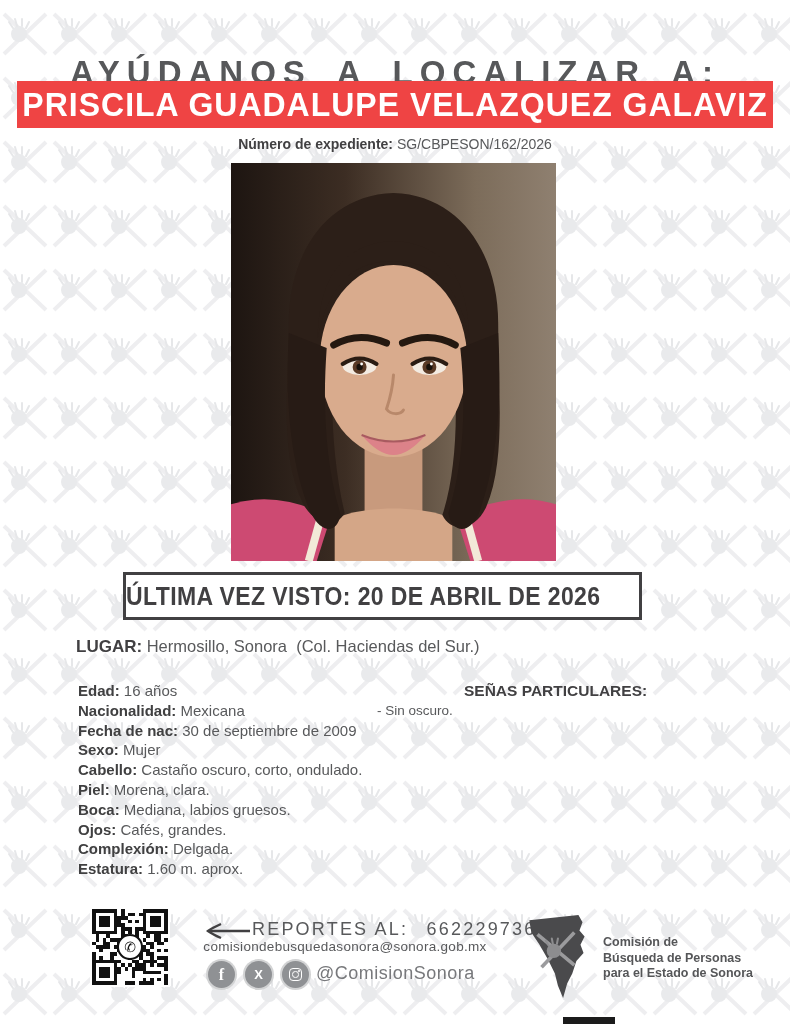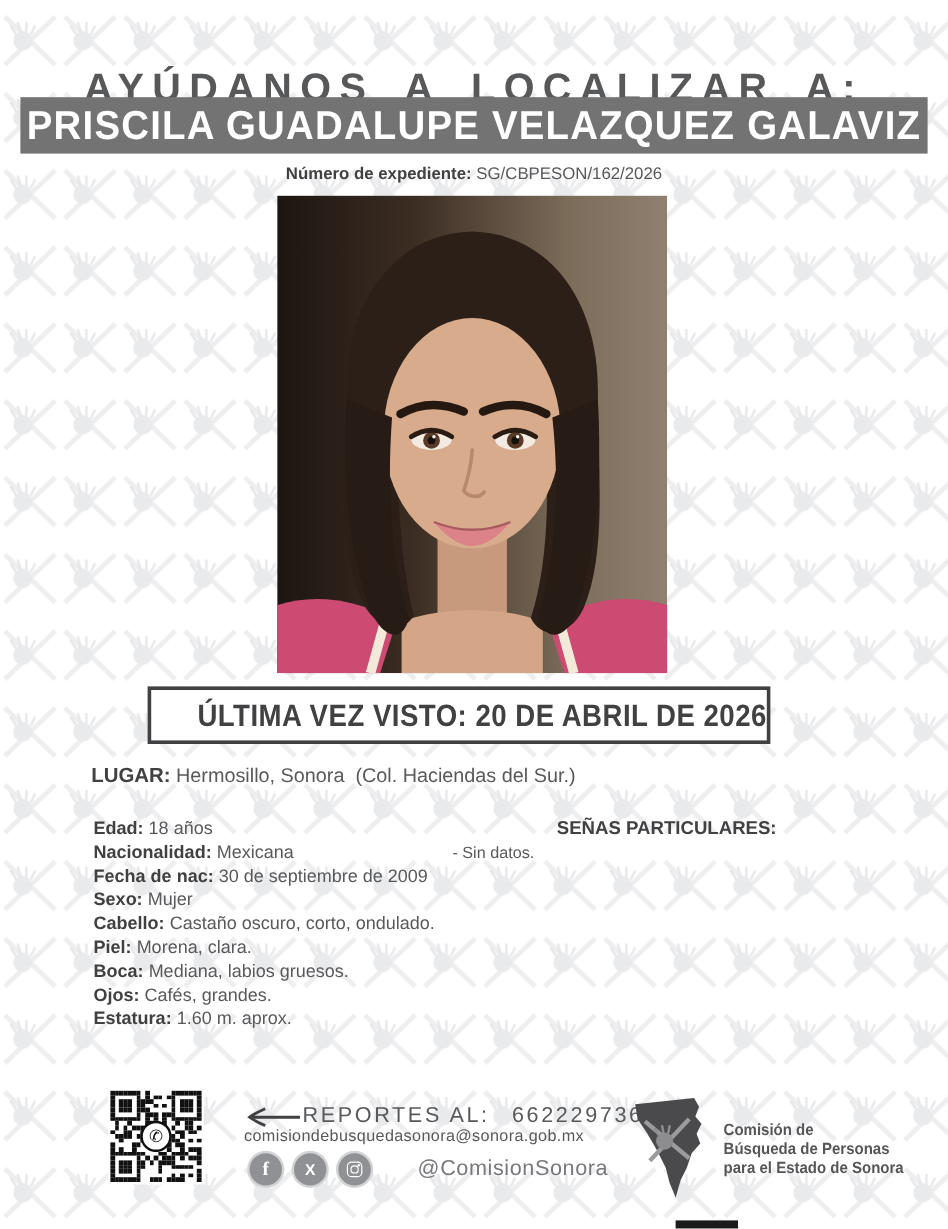--- a/index.html
+++ b/index.html
@@ -12,40 +12,40 @@
   .watermark { position:absolute; inset:0; z-index:0; pointer-events:none; }
   .layer { position:absolute; z-index:1; }
 
   
   .title {
     left:0; right:0; top:38px; text-align:center;
     font-size:33px; font-weight:800; color:#57585a;
     letter-spacing:7px; word-spacing:10px; white-space:nowrap;margin-top:16px;
   }
   .name-band {
-    left:17px; right:17px; top:81px; height:47px; background:#737373;
+    left:17px; right:17px; top:81px; height:47px; background:#ef4444;
     display:flex; align-items:center; justify-content:center;
   }
   .name-band span {
     color:#ffffff; font-weight:800; font-size:32px; letter-spacing:1px;
     white-space:nowrap; transform:scaleY(1.05);
   }
   .case-line { left:0; right:0; top:136px; text-align:center; font-size:14px; }
   .case-line .lbl { font-weight:bold; color:#414042; }
   .case-line .val { color:#58595b; }
 
   
   .photo { left:231px; top:163px; width:325px; height:398px; }
   .photo svg { display:block; }
 
   
   .last-seen {
     left:123px; top:572px; width:519px; height:48px;
     border:3px solid #414042; background:#ffffff;
-    display:flex; align-items:center; justify-content:flex-end;
+    display:flex; align-items:center; justify-content:flex-start;
   }
   .last-seen span {
     font-weight:800; color:#414042; font-size:23px; letter-spacing:0.4px;
     white-space:nowrap; transform:scaleY(1.12);
   }
 
   
   .lugar { left:76px; top:637px; font-size:16.5px; white-space:nowrap; }
   .lugar .lbl { font-weight:bold; color:#414042; font-size:17px; }
   .lugar .val { color:#58595b; white-space:pre; }
@@ -77,21 +77,21 @@
   .s-circle {
     width:27px; height:27px; border-radius:50%; background:#8f9194;
     box-shadow:0 0 0 2px #d2d3d4; margin-right:10px;
     display:flex; align-items:center; justify-content:center; color:#ffffff;
   }
   .s-circle.fb { font-size:16px; font-weight:bold; font-family:"Liberation Serif", serif; }
   .s-circle.xx { font-size:13px; font-weight:bold; }
   .ig-glyph { position:relative; width:13px; height:13px; border:1.6px solid #fff; border-radius:4px; }
   .ig-glyph::after { content:''; position:absolute; inset:2.2px; border:1.6px solid #fff; border-radius:50%; }
   .ig-glyph::before { content:''; position:absolute; top:0.6px; right:0.6px; width:2px; height:2px; background:#fff; border-radius:50%; }
-  .handle { left:316px; top:963px; font-size:18px; color:#77787b; letter-spacing:0.5px;margin-left:32px; }
+  .handle { left:316px; top:963px; font-size:18px; color:#77787b; letter-spacing:0.5px; }
   .org-logo-map { left:521px; top:914px; }
   .org-name { left:603px; top:934px; font-weight:bold; color:#555658; font-size:12.5px; line-height:14.5px; white-space:nowrap; transform:scaleY(1.08); transform-origin:top left; }
   .corner-mark { left:563px; top:1017px; width:52px; height:7px; background:#1b1b1b; }
 </style>
 </head>
 <body>
 
 <div class="poster">
 
   <svg class="watermark" width="790" height="1024">
@@ -171,21 +171,21 @@
     <span>ÚLTIMA VEZ VISTO: 20 DE ABRIL DE 2026</span>
   </div>
 
   <div class="layer lugar">
     <span class="lbl">LUGAR:</span><span class="val"> Hermosillo, Sonora  (Col. Haciendas del Sur.)</span>
   </div>
 
   <div class="layer details">
 
       <div class="detail-row">
-        <span class="dl">Edad:</span><span class="dv"> 18 años</span>
+        <span class="dl">Edad:</span><span class="dv"> 16 años</span>
       </div>
 
       <div class="detail-row">
         <span class="dl">Nacionalidad:</span><span class="dv"> Mexicana</span>
       </div>
 
       <div class="detail-row">
         <span class="dl">Fecha de nac:</span><span class="dv"> 30 de septiembre de 2009</span>
       </div>
 
@@ -202,29 +202,32 @@
       </div>
 
       <div class="detail-row">
         <span class="dl">Boca:</span><span class="dv"> Mediana, labios gruesos.</span>
       </div>
 
       <div class="detail-row">
         <span class="dl">Ojos:</span><span class="dv"> Cafés, grandes.</span>
       </div>
 
+      <div class="detail-row">
+        <span class="dl">Complexión:</span><span class="dv"> Delgada.</span>
+      </div>
 
       <div class="detail-row">
         <span class="dl">Estatura:</span><span class="dv"> 1.60 m. aprox.</span>
       </div>
 
     </div>
 
   <div class="layer senas-label">SEÑAS PARTICULARES:</div>
-  <div class="layer senas-value">- Sin datos.</div>
+  <div class="layer senas-value">- Sin oscuro.</div>
 
   <div class="layer qr-wrap">
     <div class="qr" id="qr">
         <div class="qm"></div>
         <div class="qm"></div>
         <div class="qm"></div>
         <div class="qm"></div>
         <div class="qm"></div>
         <div class="qm"></div>
         <div class="qm"></div>

